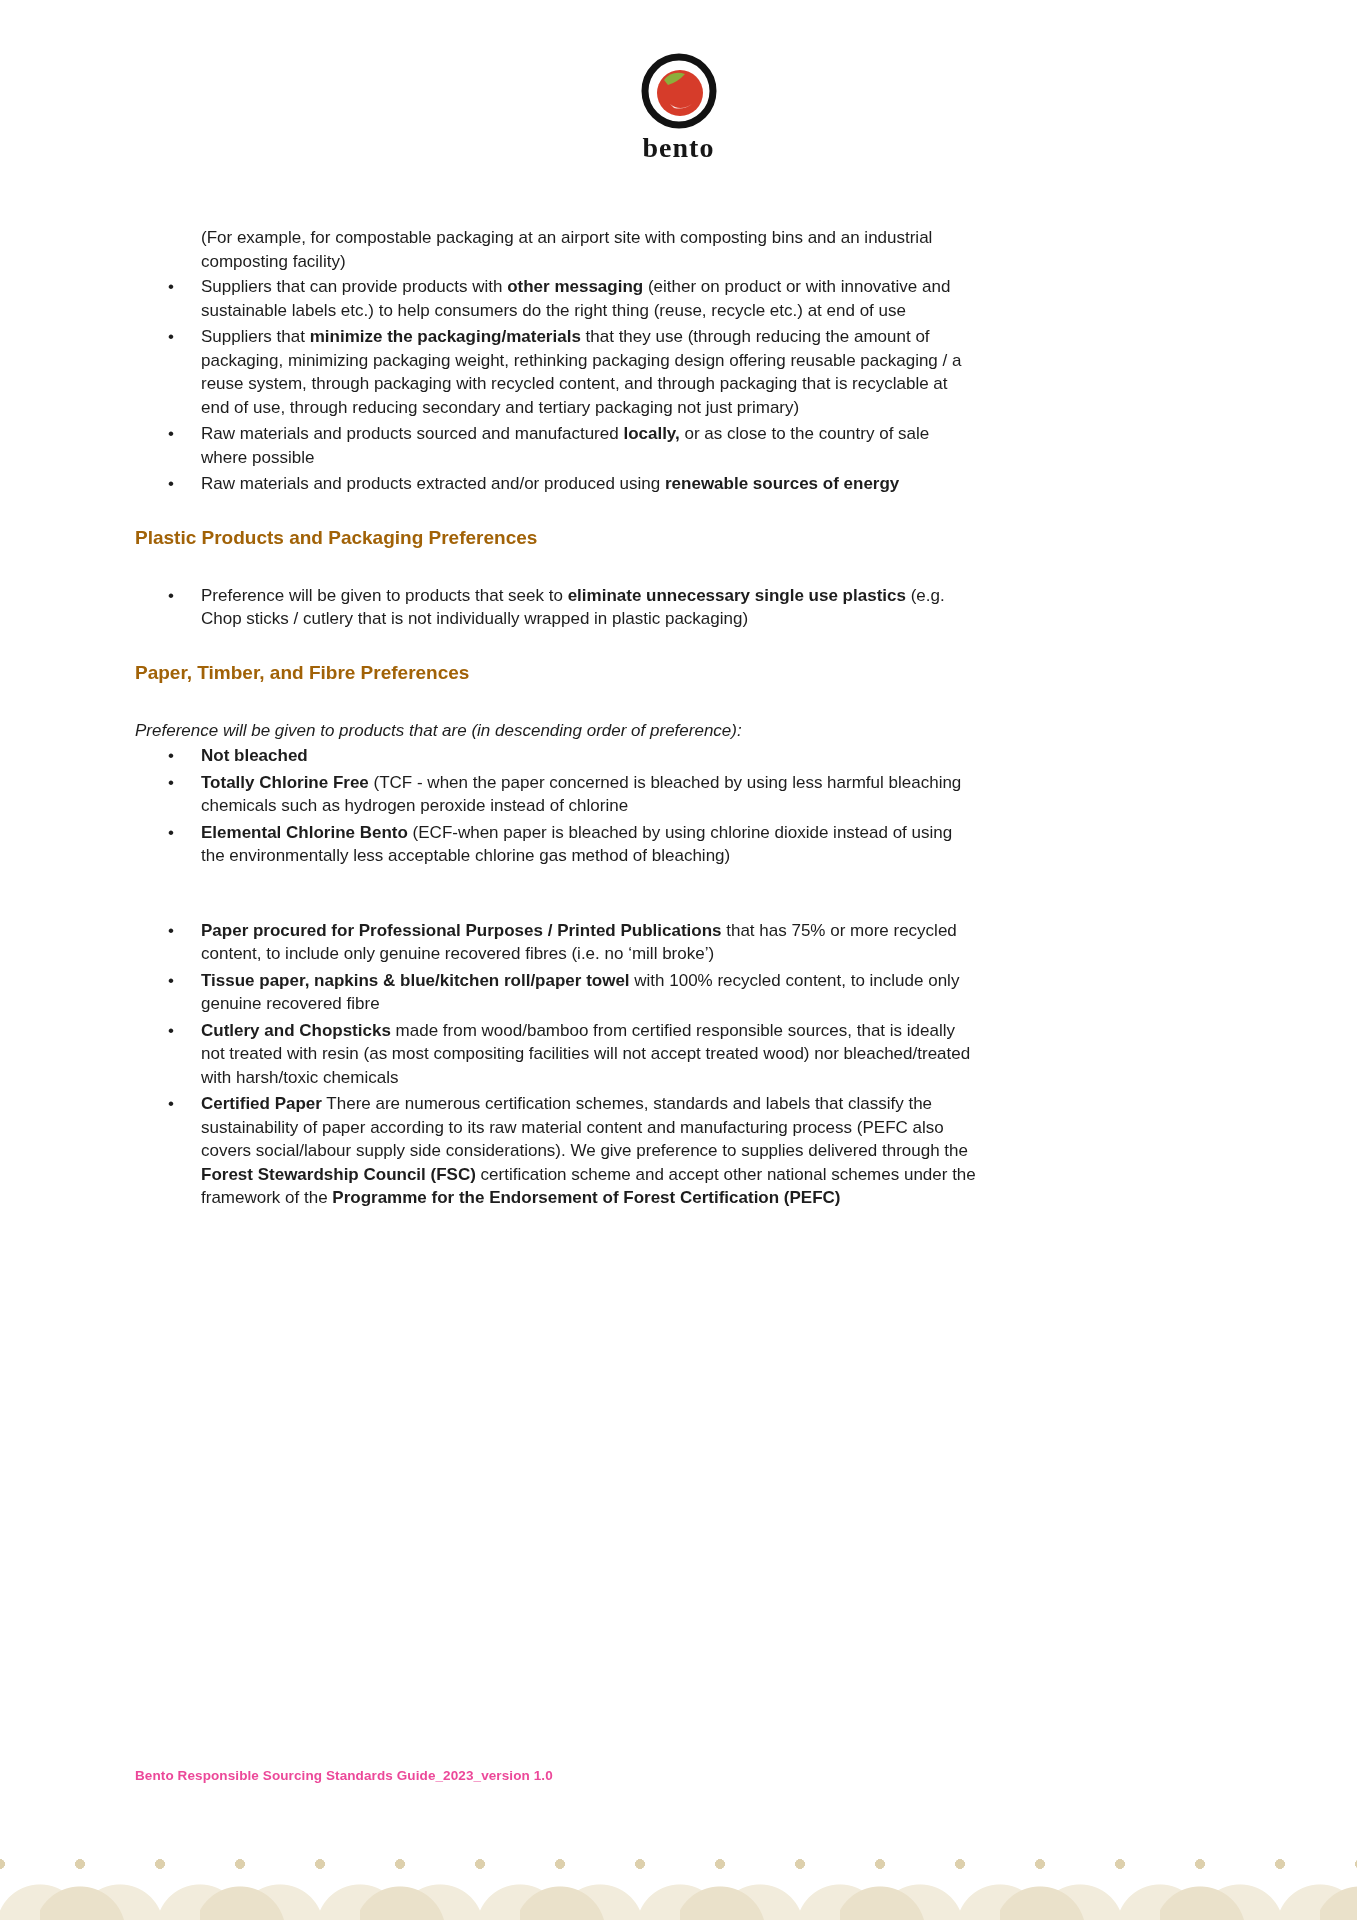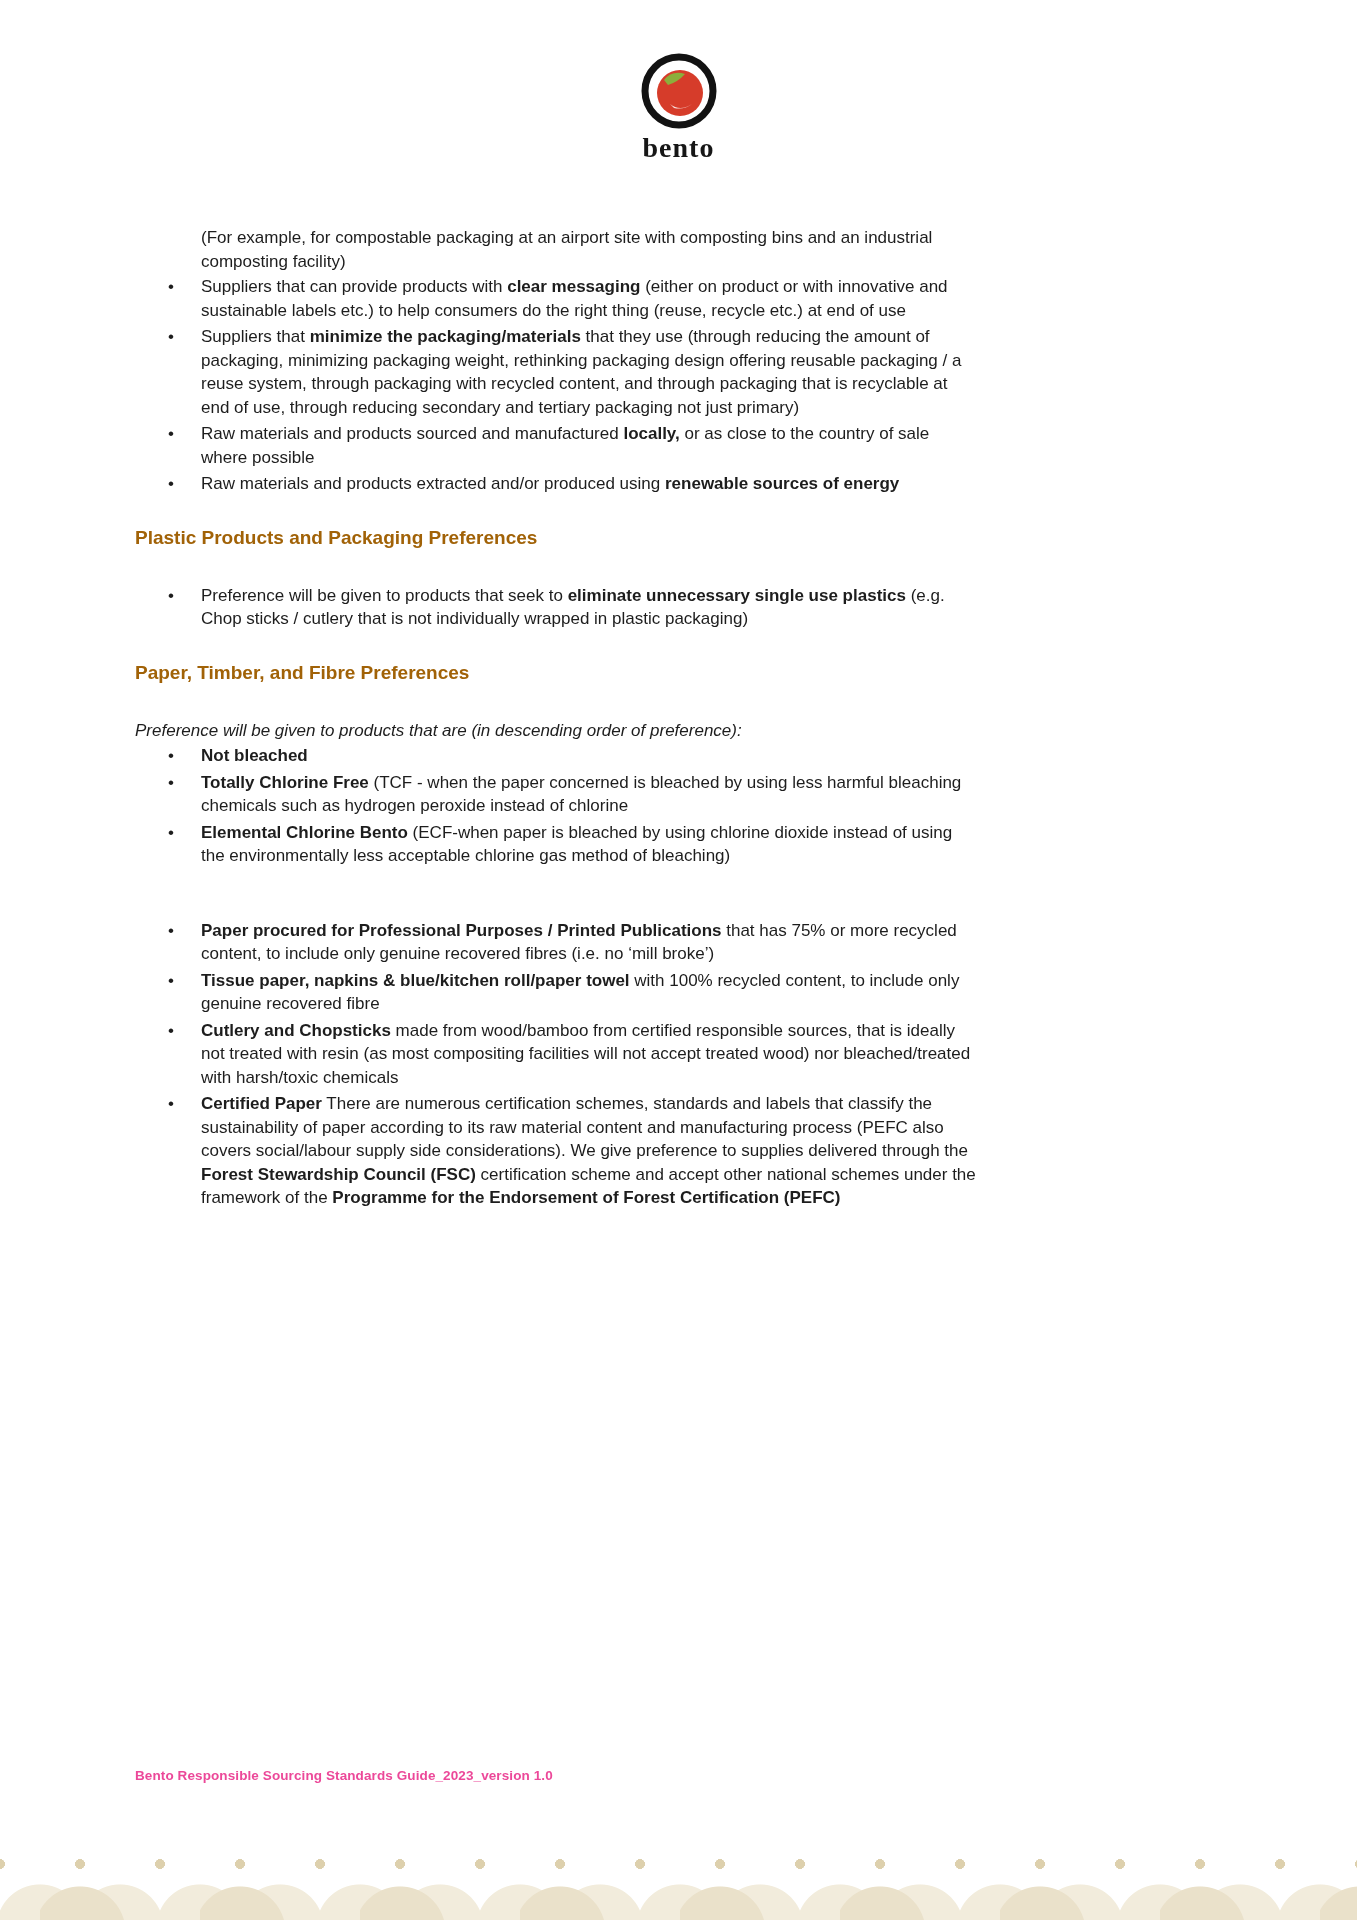--- a/index.html
+++ b/index.html
@@ -62,21 +62,21 @@
       <circle cx="39" cy="39" r="34" fill="none" stroke="var(--logo-ring)" stroke-width="7"></circle>
       <circle cx="40" cy="41" r="23" fill="var(--logo-blob)"></circle>
       <path d="M24 28 Q32 18 45 22 Q38 30 28 33 Z" fill="var(--logo-leaf)"></path>
       <path d="M30 52 Q40 60 52 52 Q44 58 34 56 Z" fill="#ffffff" opacity="0.85"></path>
     </svg>
     <span class="brand">bento</span>
   </div>
 
   <div class="content" id="doc-content">
       <div class="cont"><span class="">(For example, for compostable packaging at an airport site with composting bins and an industrial composting facility)</span></div>
-      <div class="bullet"><span class="dot">•</span><span class="">Suppliers that can provide products with </span><span class="b">clear messaging</span><span class=""> (either on product or with innovative and sustainable labels etc.) to help consumers do the right thing (reuse, recycle etc.) at end of use</span></div>
+      <div class="bullet"><span class="dot">•</span><span class="">Suppliers that can provide products with </span><span class="b">other messaging</span><span class=""> (either on product or with innovative and sustainable labels etc.) to help consumers do the right thing (reuse, recycle etc.) at end of use</span></div>
       <div class="bullet"><span class="dot">•</span><span class="">Suppliers that </span><span class="b">minimize the packaging/materials</span><span class=""> that they use (through reducing the amount of packaging, minimizing packaging weight, rethinking packaging design offering reusable packaging / a reuse system, through packaging with recycled content, and through packaging that is recyclable at end of use, through reducing secondary and tertiary packaging not just primary)</span></div>
       <div class="bullet"><span class="dot">•</span><span class="">Raw materials and products sourced and manufactured </span><span class="b">locally,</span><span class=""> or as close to the country of sale where possible</span></div>
       <div class="bullet"><span class="dot">•</span><span class="">Raw materials and products extracted and/or produced using </span><span class="b">renewable sources of energy</span></div>
       <h2 class="heading">Plastic Products and Packaging Preferences</h2>
       <div class="bullet"><span class="dot">•</span><span class="">Preference will be given to products that seek to </span><span class="b">eliminate unnecessary single use plastics</span><span class=""> (e.g. Chop sticks / cutlery that is not individually wrapped in plastic packaging)</span></div>
       <h2 class="heading">Paper, Timber, and Fibre Preferences</h2>
       <p class="para"><span class="">Preference will be given to products that are (in descending order of preference):</span></p>
       <div class="bullet"><span class="dot">•</span><span class="b">Not bleached</span></div>
       <div class="bullet"><span class="dot">•</span><span class="b">Totally Chlorine Free</span><span class=""> (TCF - when the paper concerned is bleached by using less harmful bleaching chemicals such as hydrogen peroxide instead of chlorine</span></div>
       <div class="bullet"><span class="dot">•</span><span class="b">Elemental Chlorine Bento</span><span class=""> (ECF-when paper is bleached by using chlorine dioxide instead of using the environmentally less acceptable chlorine gas method of bleaching)</span></div>

